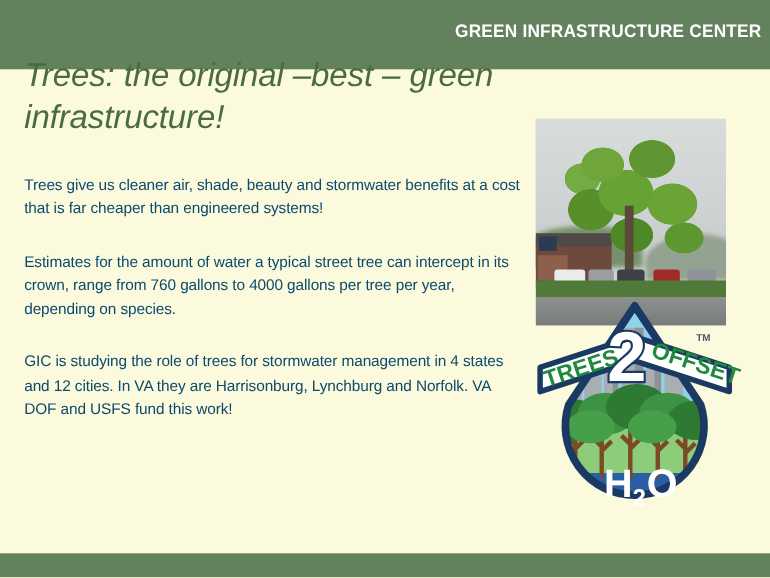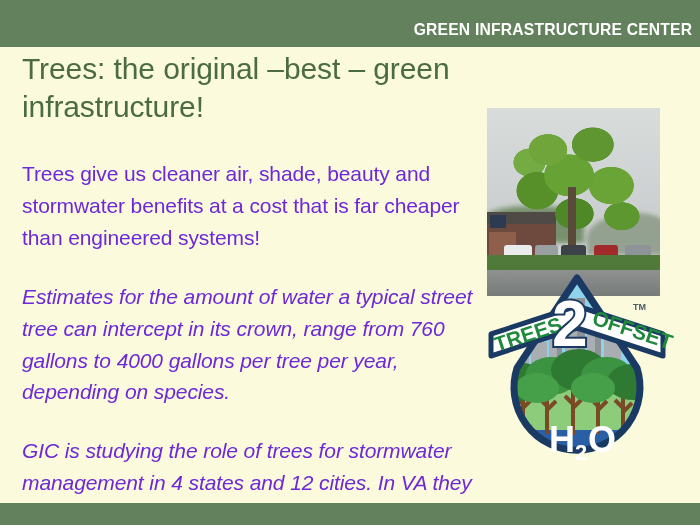--- a/index.html
+++ b/index.html
@@ -21,21 +21,21 @@
     height: 525px;
     background: #fbfadc;
     overflow: hidden;
   }
 
   
   .header-bar {
     position: absolute;
     left: 0; top: 0;
     width: 700px;
-    height: 47px;
+    height: 63px;
     background: #62815c;
   }
   .header-title {
     position: absolute;
     right: 8px;
     top: 21px;
     color: #ffffff;
     font-size: 16.5px;
     font-weight: bold;
     letter-spacing: 0.2px;
@@ -59,38 +59,38 @@
   .slide-title {
     position: absolute;
     left: 22px;
     top: 50px;
     width: 470px;
     color: #4a6b44;
     font-size: 30px;
     font-weight: normal;
     line-height: 1.27;
     letter-spacing: -0.1px;
+    font-style: italic;
   }
 
   
   .body-col {
     position: absolute;
     left: 22px;
     top: 158px;
     width: 455px;
   }
   .para {
-    color: #6d28d9;
-    font-size: 21px;
+    color: #0c4a6e;
+    font-size: 14px;
     line-height: 1.52;
     margin: 0 0 22px 0;
     letter-spacing: -0.1px;
   }
   .para.italic {
-    font-style: italic;
     margin-top: 27px;
   }
   .para.p3 { margin-bottom: 0; }
 
   
   .photo {
     position: absolute;
     left: 487px;
     top: 108px;
     width: 173px;

